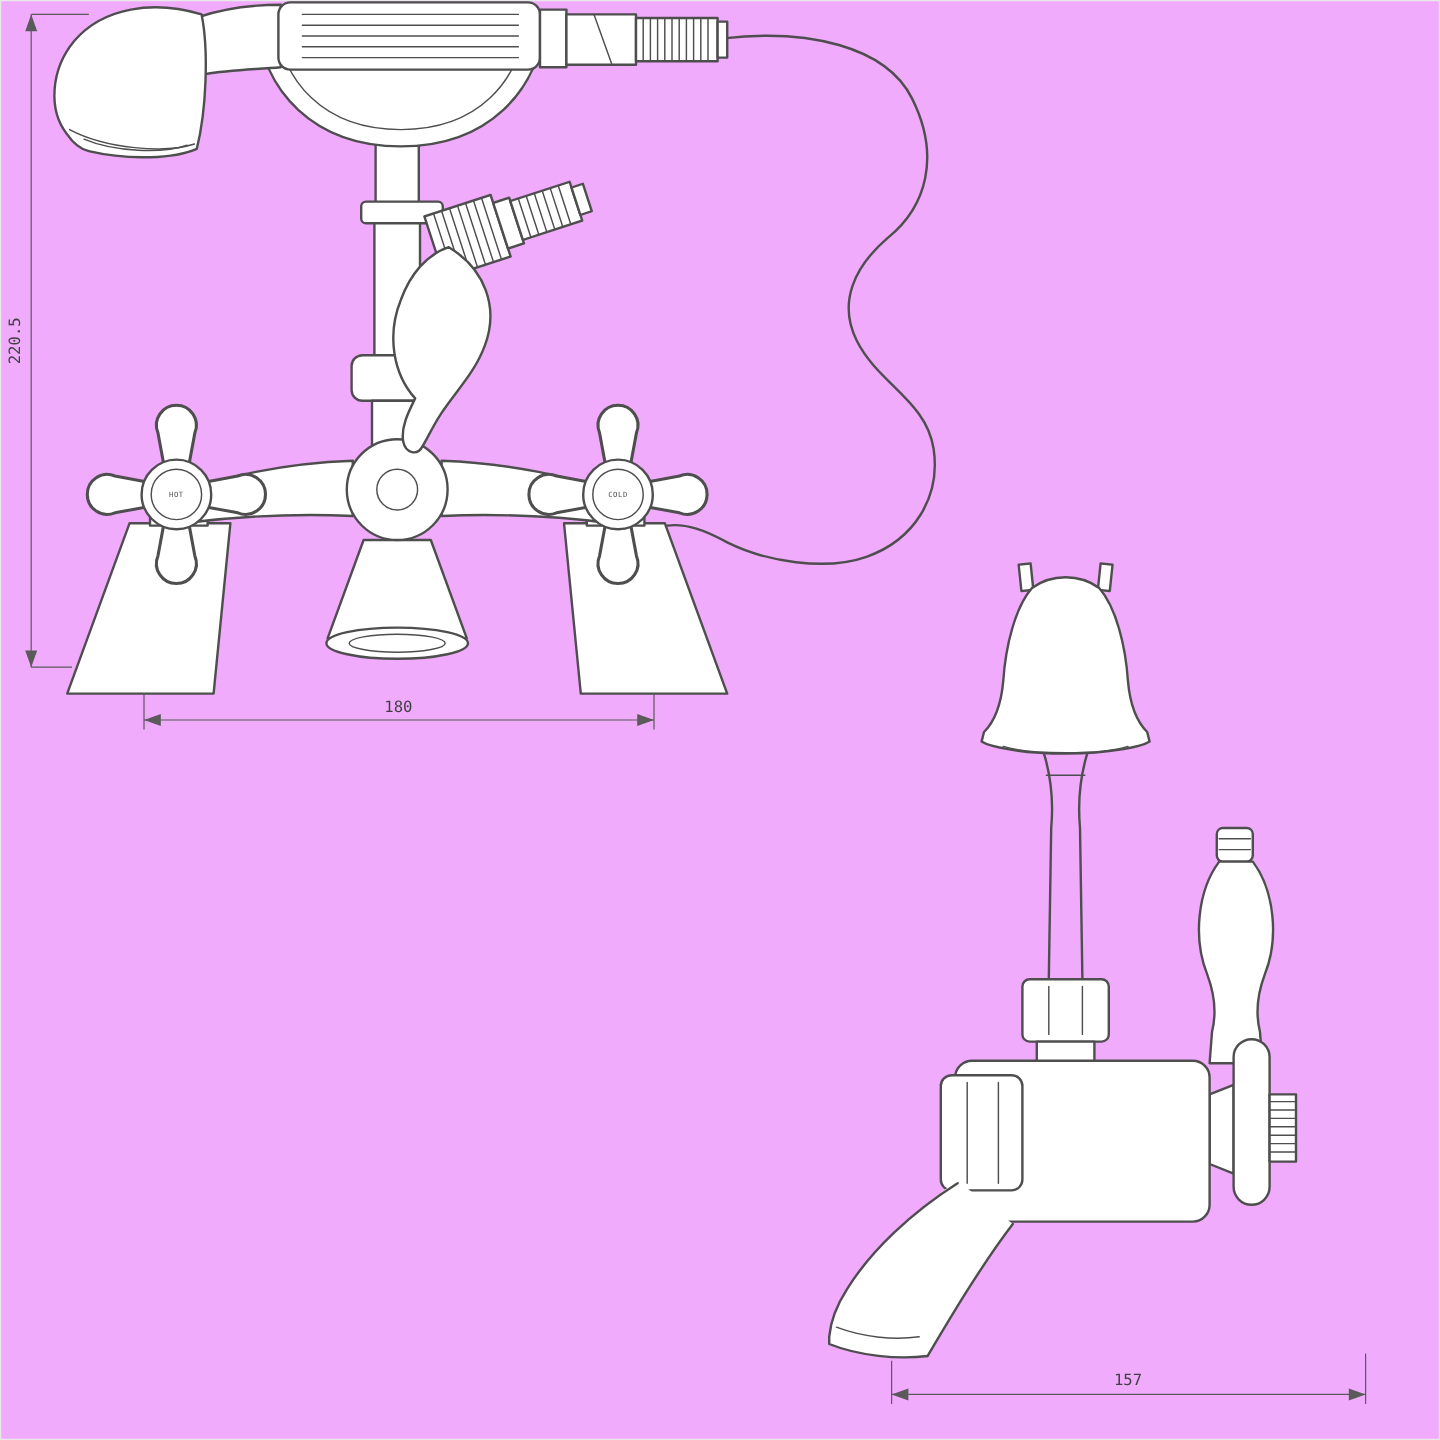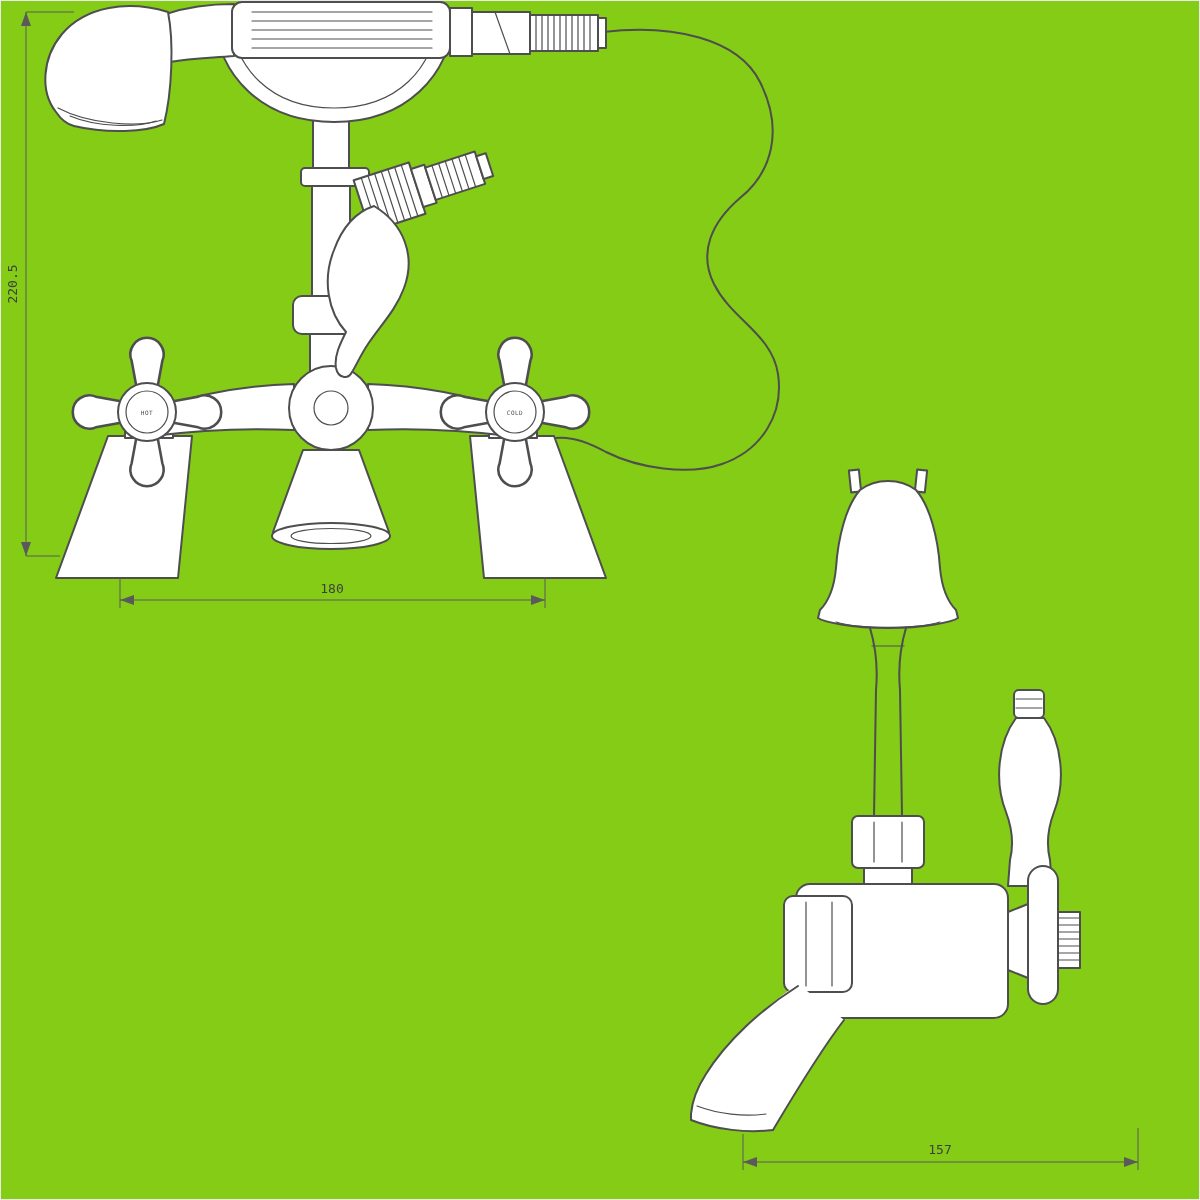--- a/index.html
+++ b/index.html
@@ -1,17 +1,17 @@
 <!DOCTYPE html>
 <html><head>
 <meta charset="utf-8">
 <style>
   html,body{margin:0;padding:0;background:#fff;}
   .canvas{
-    width:1200px;height:1200px;position:relative;background:#84cc16;
+    width:1200px;height:1200px;position:relative;background:#f0abfc;
     box-shadow: inset 0 0 0 1px #e9e9e9;
     font-family:"DejaVu Sans", sans-serif;
   }
   svg{position:absolute;inset:0;}
   .ln  {fill:none;stroke:#4e4e4e;stroke-width:2;stroke-linecap:round;stroke-linejoin:round;}
   .fw  {fill:#ffffff;stroke:#4e4e4e;stroke-width:2;stroke-linejoin:round;}
   .thin{fill:none;stroke:#4e4e4e;stroke-width:1.2;stroke-linecap:round;}
   .dim {fill:none;stroke:#5a5a5a;stroke-width:1;}
   .arrow{fill:#5a5a5a;stroke:none;}
   .dimtxt{fill:#3f3f3f;font:13px "DejaVu Sans Mono", monospace;}

